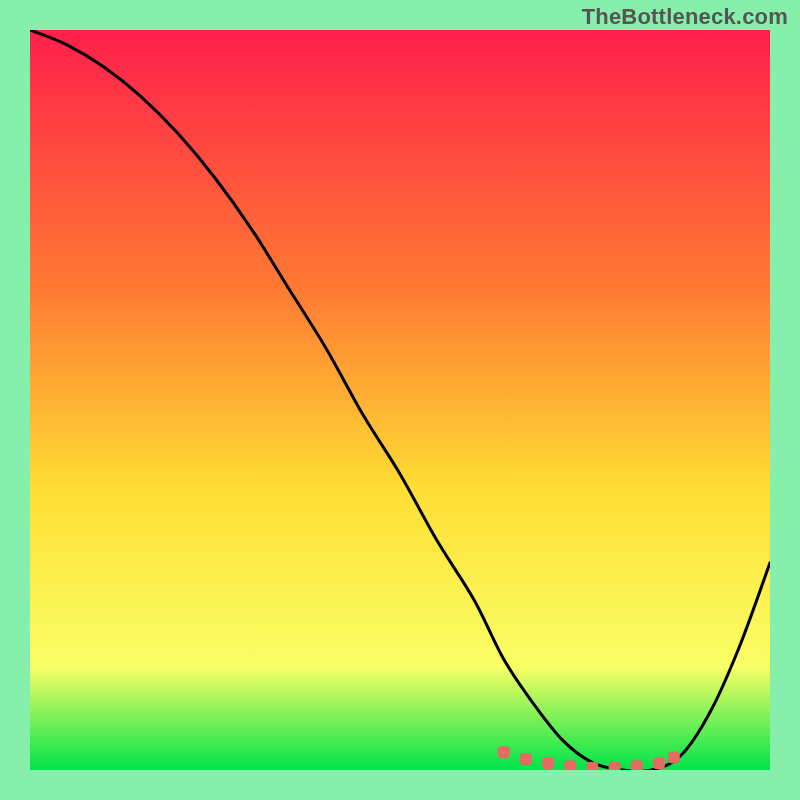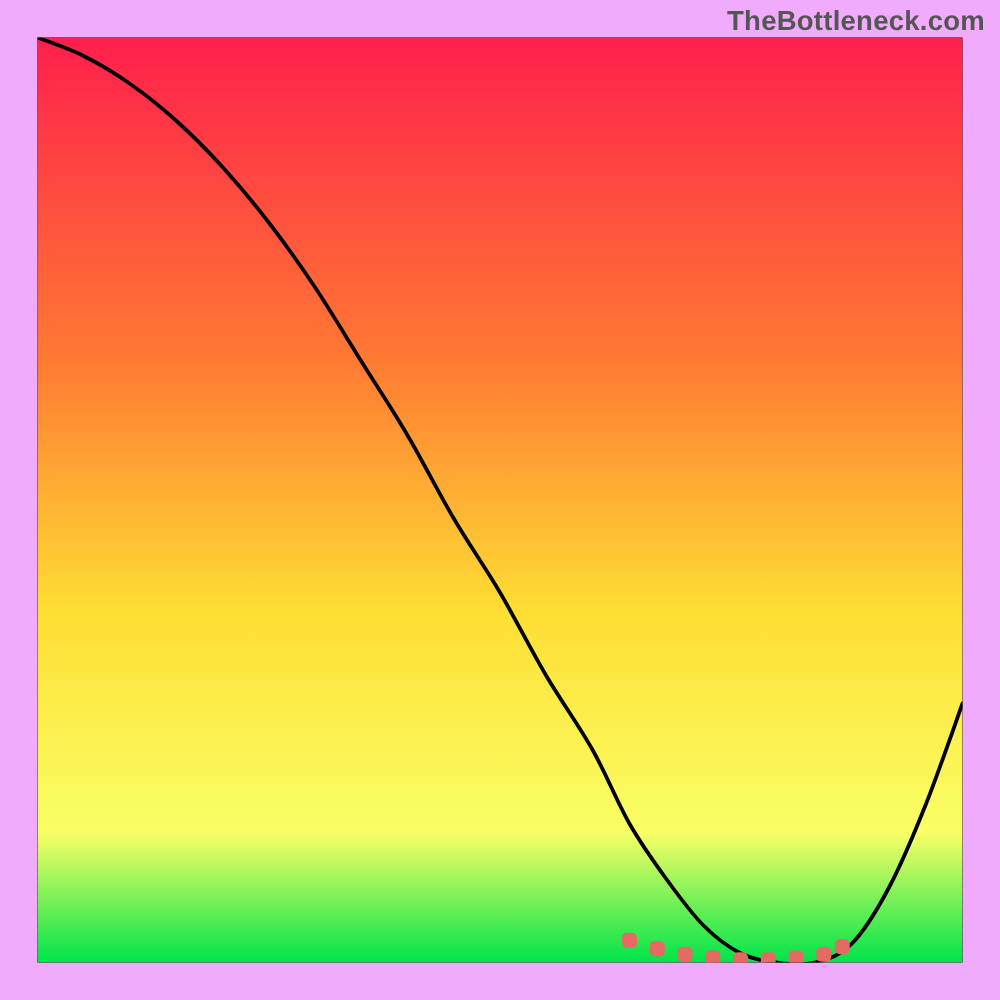--- a/index.html
+++ b/index.html
@@ -7,21 +7,21 @@
     padding: 0;
     width: 800px;
     height: 800px;
     background: #000;
     font-family: Arial, Helvetica, sans-serif;
   }
   .frame {
     position: relative;
     width: 800px;
     height: 800px;
-    background: #f0abfc;
+    background: #86efac;
   }
   .watermark {
     position: absolute;
     top: 4px;
     right: 12px;
     color: #555;
     font-size: 22px;
     font-weight: 600;
     letter-spacing: 0.2px;
   }

